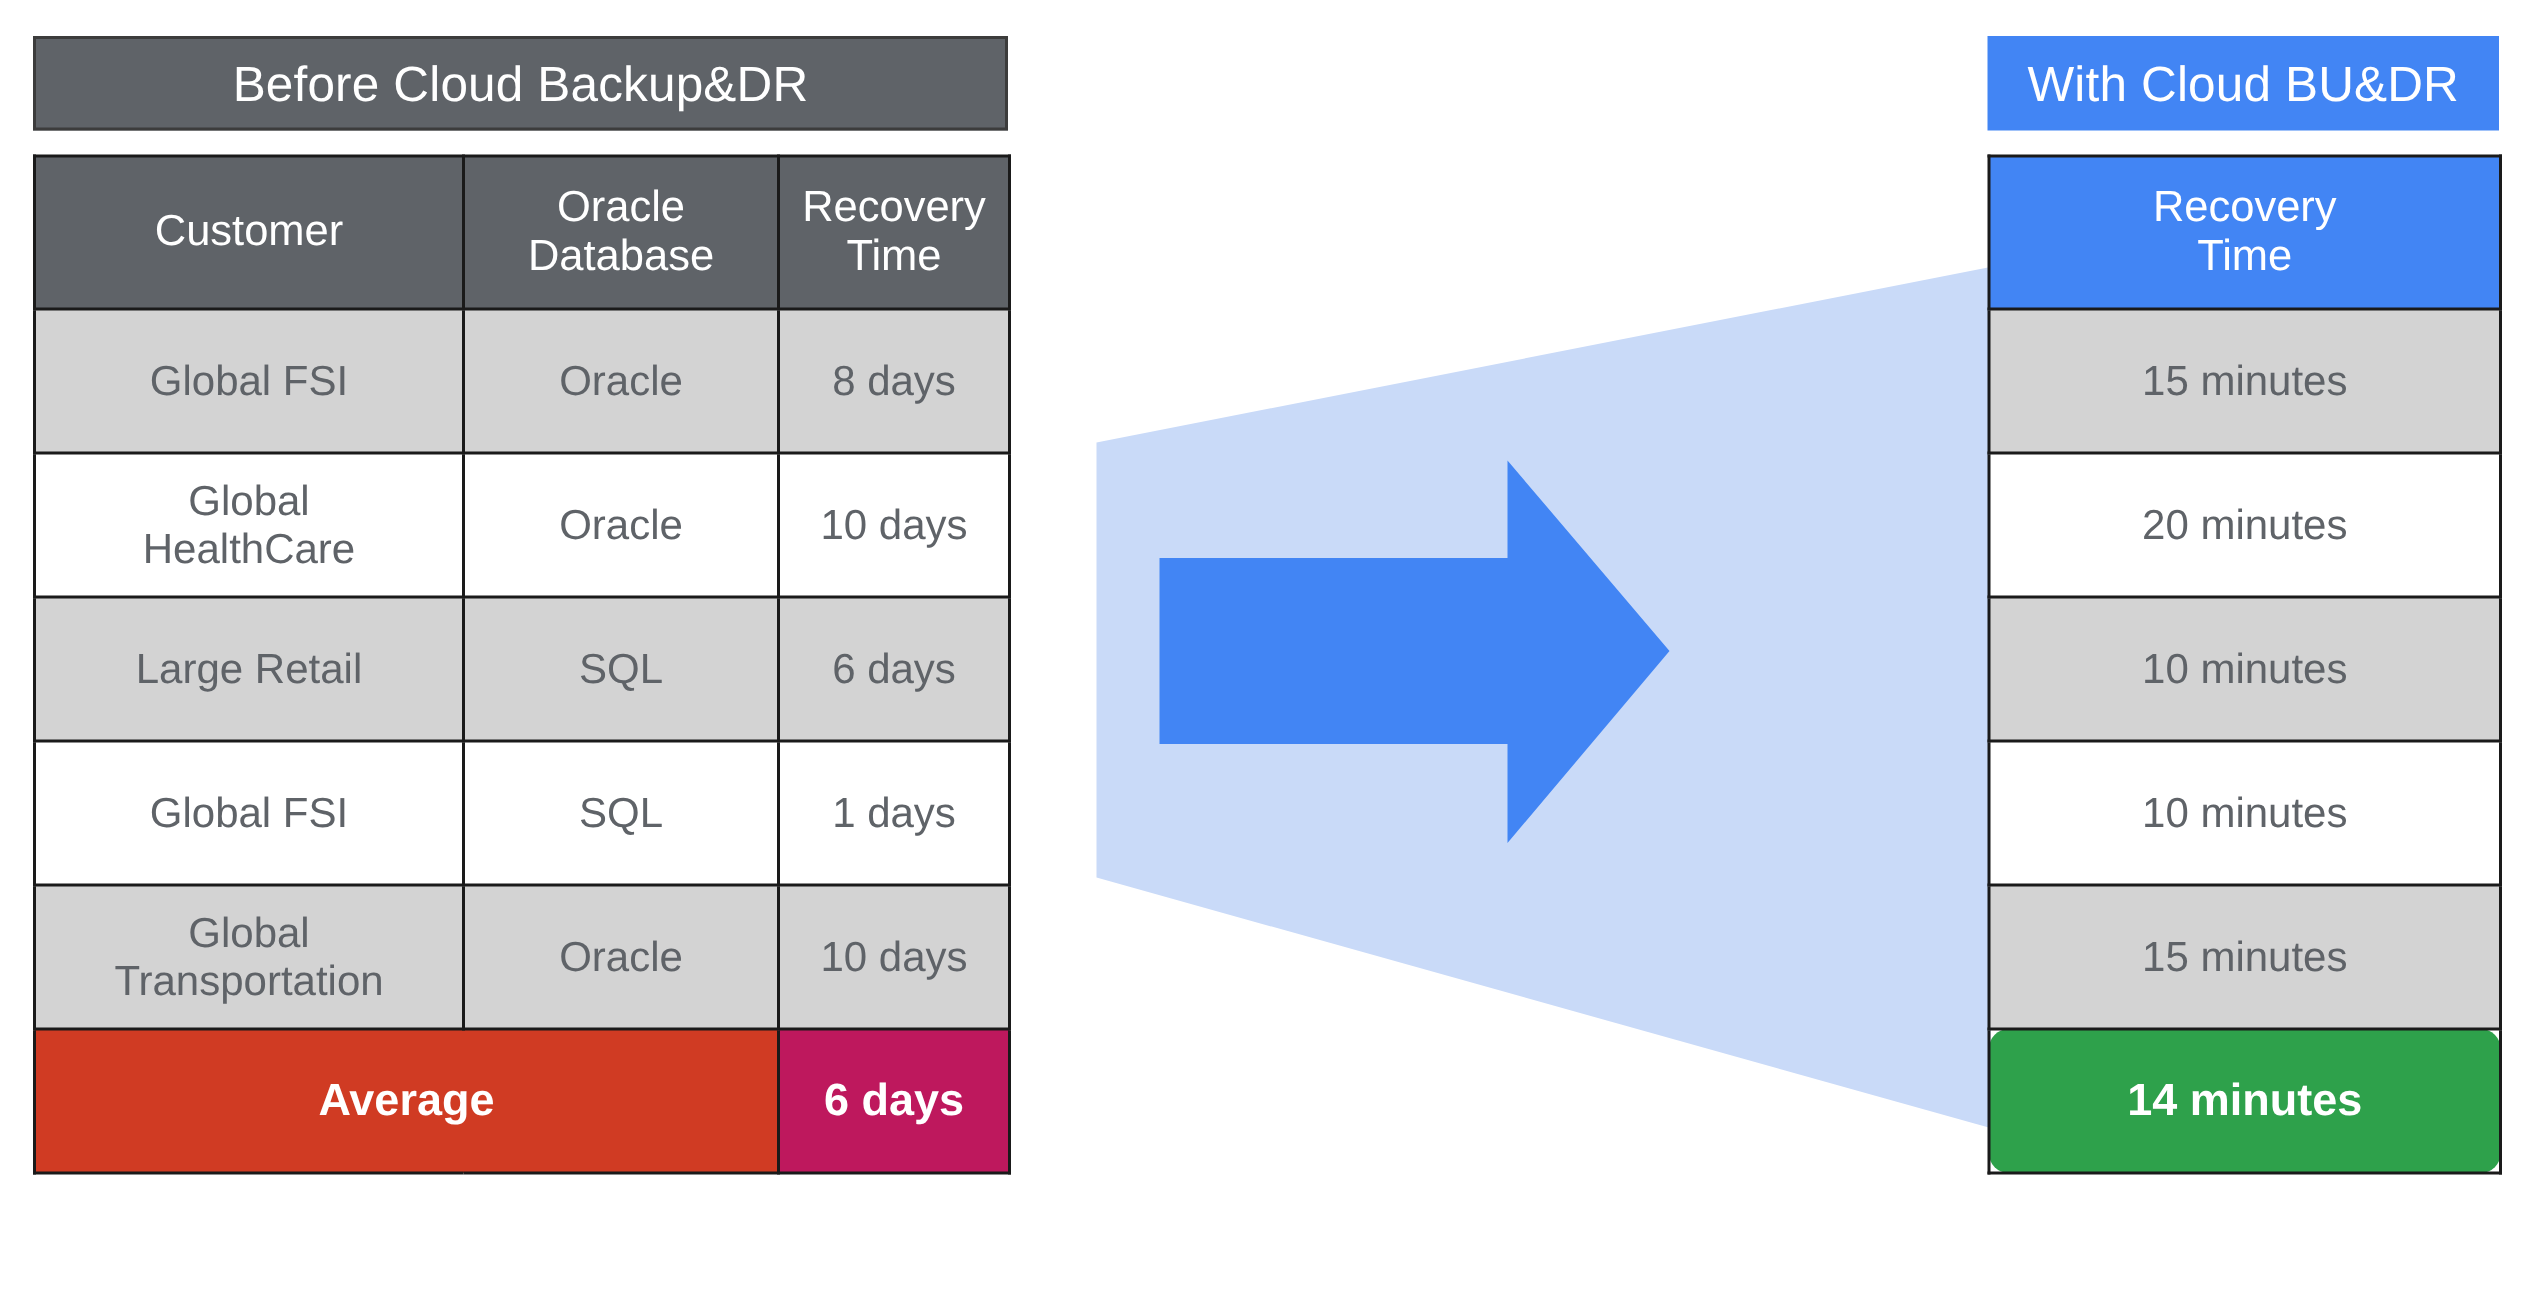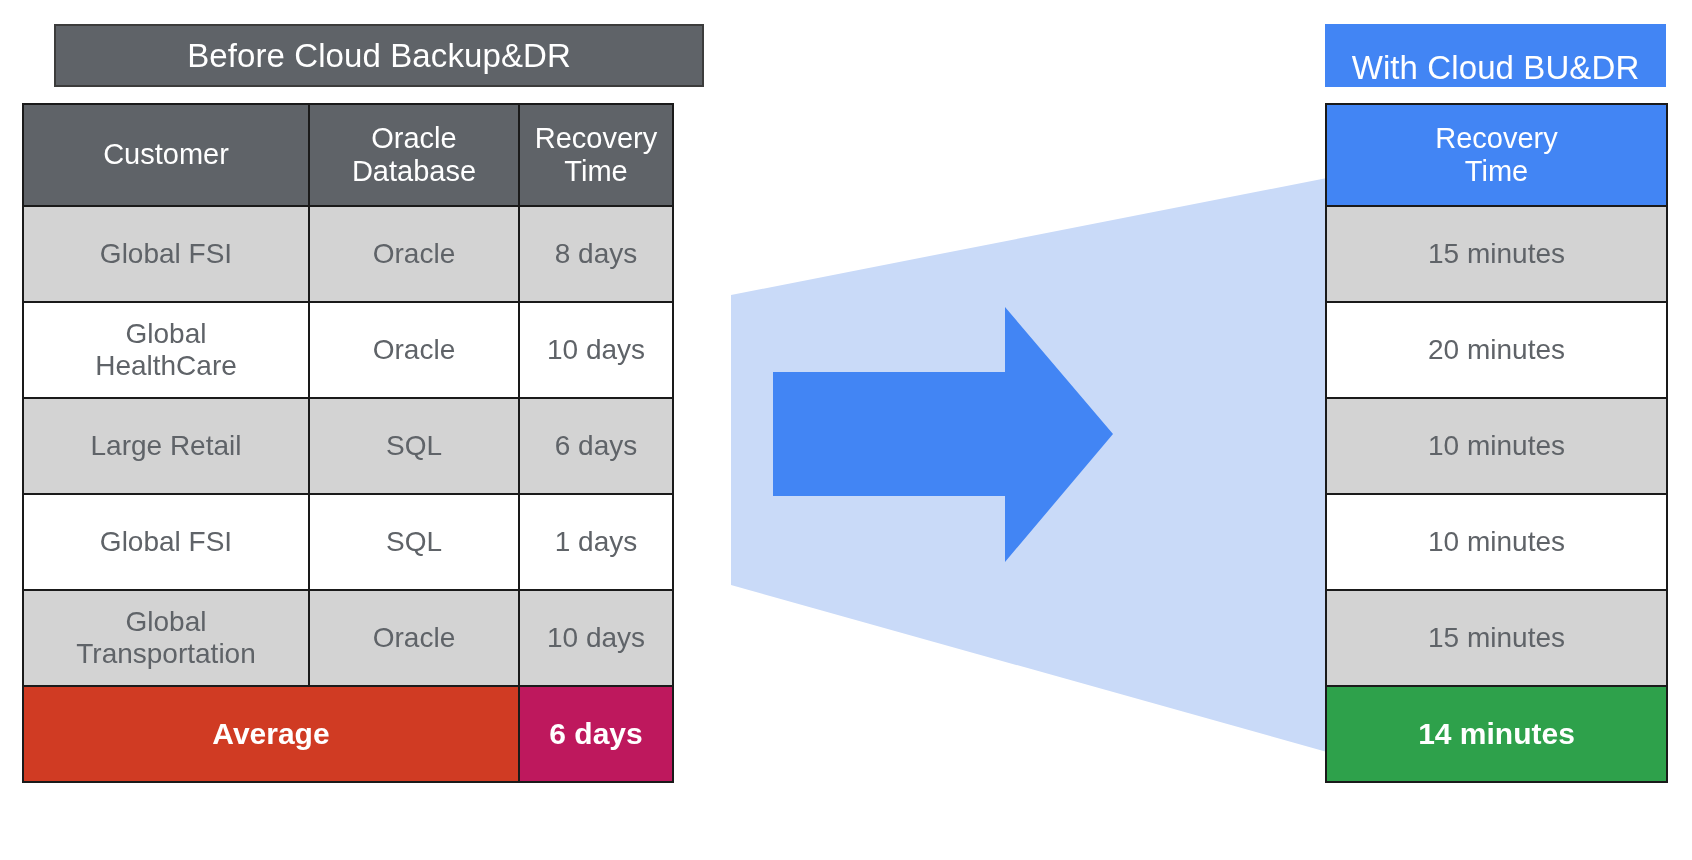--- a/index.html
+++ b/index.html
@@ -42,21 +42,20 @@
     letter-spacing: 0.1px;
     box-sizing: border-box;
   }
   .title-left {
     left: 22px;
     top: 24px;
     width: 650px;
     height: 63px;
     background: #5F6368;
     border: 2px solid #3c3c3c;
-    margin-left: 32px;
   }
   .title-right {
     left: 1325px;
     top: 24px;
     width: 341px;
     height: 63px;
     background: #4285F4;
   }
 
   
@@ -118,39 +117,40 @@
     font-size: 30px;
     font-weight: 700;
     height: 96px;
   }
   .sum-right {
     background: #2EA14B;
     color: #ffffff;
     font-size: 30px;
     font-weight: 700;
     height: 96px;
+    border-radius: 13px;
   }
 
   .two-line { white-space: pre-line; }
 </style>
 </head>
 <body>
 
 <div class="stage">
 
   <svg class="funnel" viewBox="0 0 1692 860">
     <polygon id="funnel-shape" points="731,295 1327,178 1327,752 731,585" fill="#C9DAF8"></polygon>
     <polygon id="arrow-shape" points="773,372 1005,372 1005,307 1113,434 1005,562 1005,496 773,496" fill="#4285F4"></polygon>
   </svg>
 
   <div class="title-bar title-left" style="background: rgb(95, 99, 104);">
     <span>Before Cloud Backup&amp;DR</span>
   </div>
 
-  <div class="title-bar title-right" style="background: rgb(66, 133, 244); align-items: flex-end;">
+  <div class="title-bar title-right" style="background: rgb(66, 133, 244);">
     <span>With Cloud BU&amp;DR</span>
   </div>
 
   <table class="tbl tbl-left">
     <colgroup>
       <col style="width:286px">
       <col style="width:210px">
       <col style="width:154px">
     </colgroup>
     <thead>

